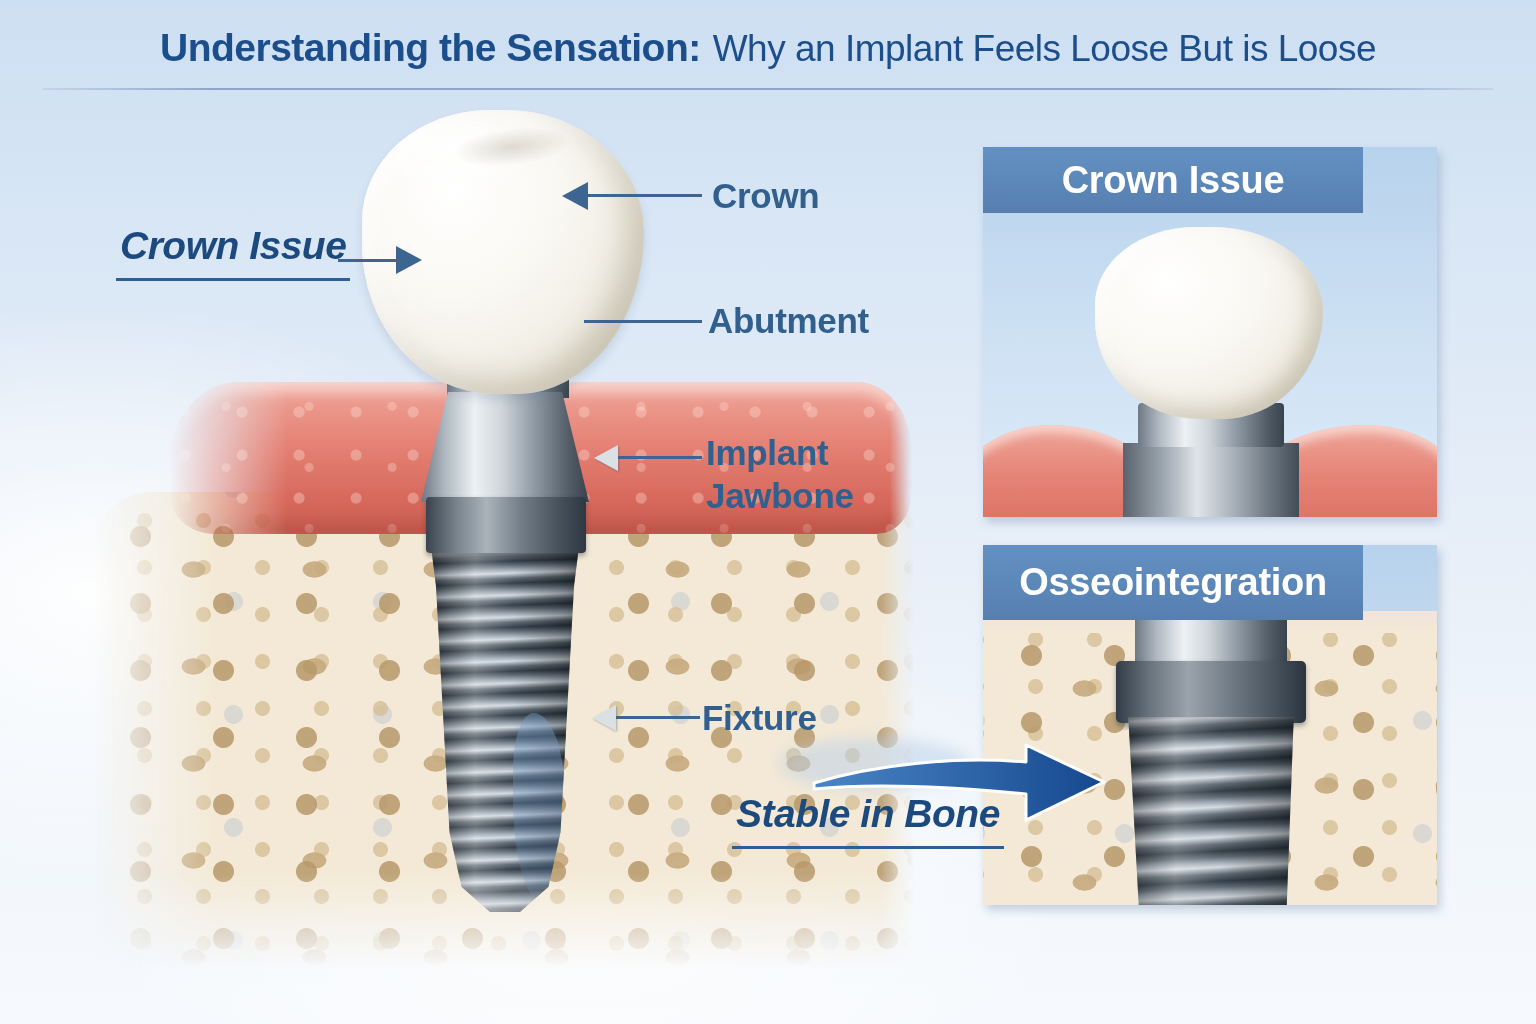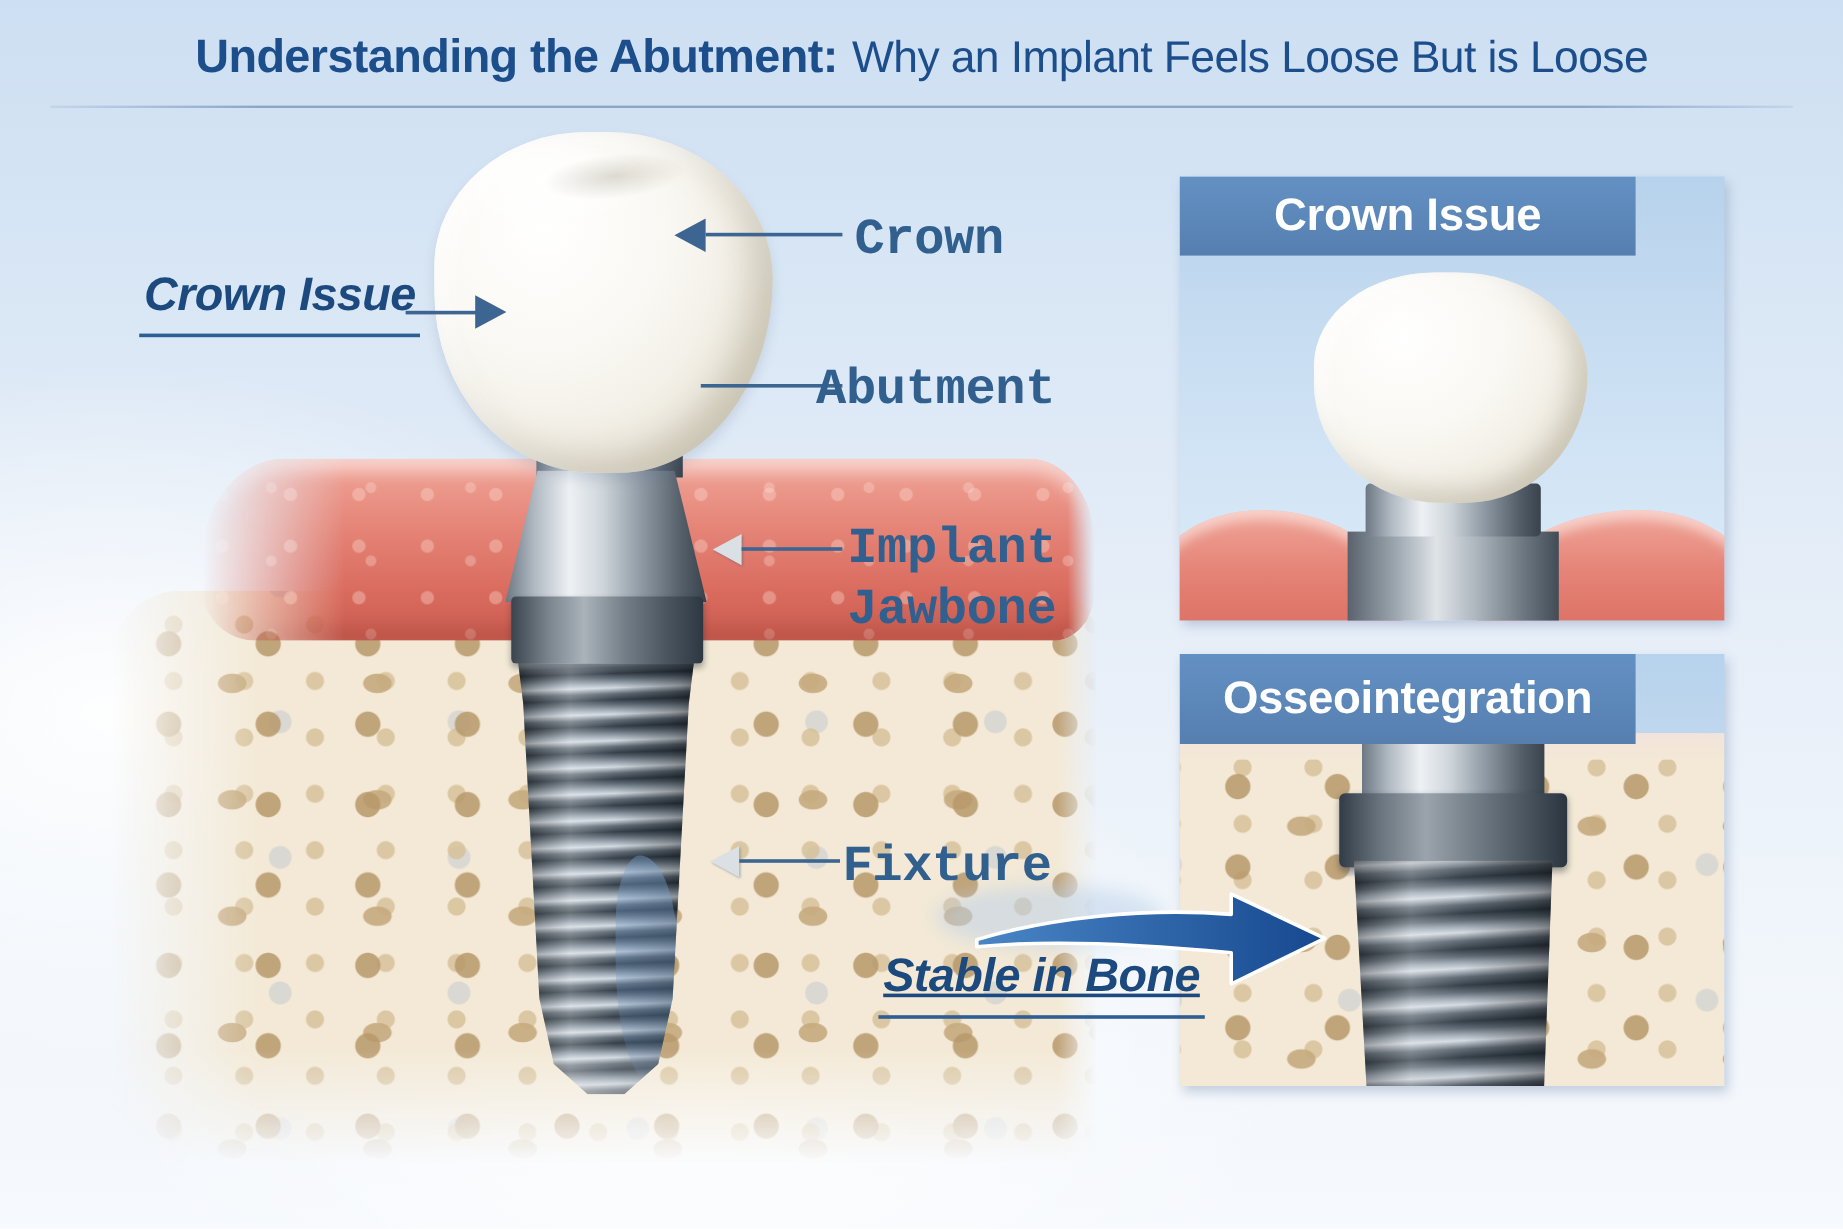--- a/index.html
+++ b/index.html
@@ -59,21 +59,21 @@
   .crown{position:absolute;left:362px;top:110px;width:282px;height:284px;
     background:radial-gradient(ellipse at 32% 28%,#ffffff 0%,#faf8f3 38%,#efece2 68%,#ddd7c8 92%);
     border-radius:46% 50% 46% 48%/40% 44% 58% 54%;
     box-shadow:inset -18px -14px 28px rgba(150,140,115,.35), inset 10px 8px 18px rgba(255,255,255,.9), 0 6px 10px rgba(90,110,140,.18);}
   .crown::before{content:"";position:absolute;left:12%;top:4%;width:52%;height:26%;
     background:radial-gradient(ellipse at 40% 40%,rgba(255,255,255,.95),rgba(255,255,255,0) 70%);border-radius:50%;}
   .crown::after{content:"";position:absolute;left:30%;top:6%;width:46%;height:14%;
     background:radial-gradient(ellipse,rgba(140,130,105,.28),rgba(140,130,105,0) 65%);border-radius:50%;transform:rotate(-6deg);}
   
   .callout{position:absolute;color:#31608f;font-weight:700;z-index:30;}
-  .callout.plain{font-size:42px;letter-spacing:-.3px;font-family:Liberation Mono, monospace;}
+  .callout.plain{font-size:35px;letter-spacing:-.3px;}
   .callout.special{color:#1c4a7e;font-style:italic;font-size:39px;letter-spacing:-.5px;border-bottom:3px solid #2d5f94;padding:0 4px 10px 4px;}
   .pline{position:absolute;height:3px;background:#3d6591;z-index:29;}
   .ah{position:absolute;width:0;height:0;z-index:29;}
   .ah.right-dark{border-top:14px solid transparent;border-bottom:14px solid transparent;border-left:26px solid #3d6591;}
   .ah.left-dark{border-top:14px solid transparent;border-bottom:14px solid transparent;border-right:26px solid #3d6591;}
   .ah.left-gray{border-top:13px solid transparent;border-bottom:13px solid transparent;border-right:24px solid #dbe0e5;
     filter:drop-shadow(1px 1px 1px rgba(70,90,110,.45));}
   
   .panel{position:absolute;left:983px;width:454px;overflow:hidden;z-index:10;
     box-shadow:3px 5px 9px rgba(100,125,165,.35);background:linear-gradient(180deg,#b7d2ec 0%,#cfe2f4 55%,#dcebf8 100%);}
@@ -109,21 +109,21 @@
   .swoosh{position:absolute;left:812px;top:733px;z-index:20;}
   .swoosh-halo{position:absolute;left:780px;top:738px;width:190px;height:52px;background:rgba(185,208,233,.5);
     border-radius:50%;filter:blur(7px);z-index:19;}
 </style>
 </head>
 <body>
 
 <div class="stage">
 
   <div class="title-wrap">
-    <span class="title-em">Understanding the Abutment:</span><span class="title-rest">Why an Implant Feels Loose But is Loose</span>
+    <span class="title-em">Understanding the Sensation:</span><span class="title-rest">Why an Implant Feels Loose But is Loose</span>
   </div>
   <div class="divider"></div>
 
   <div class="bone-wrap">
     <div class="bone-inner">
       <div class="bone-main bone-texture"></div>
       <div class="screw">
         <div class="screw-sheen"></div>
         <div class="screw-glass"></div>
       </div>
@@ -139,31 +139,31 @@
 
   <div class="callout special" style="left:116px;top:224px;">Crown Issue</div>
   <div class="pline" style="left:338px;top:259px;width:60px;"></div>
   <div class="ah right-dark" style="left:396px;top:246px;"></div>
 
   <div class="ah left-dark" style="left:562px;top:182px;"></div>
   <div class="pline" style="left:588px;top:194px;width:114px;"></div>
   <div class="callout plain" style="left:712px;top:176px;">Crown</div>
 
   <div class="pline" style="left:584px;top:320px;width:118px;"></div>
-  <div class="callout plain" style="left:680px;top:301px;">Abutment</div>
+  <div class="callout plain" style="left:708px;top:301px;">Abutment</div>
 
   <div class="ah left-gray" style="left:594px;top:445px;"></div>
   <div class="pline" style="left:618px;top:456px;width:84px;"></div>
   <div class="callout plain" style="left:706px;top:432px;width:175px;line-height:1.22;">Implant Jawbone</div>
 
   <div class="ah left-gray" style="left:592px;top:705px;"></div>
   <div class="pline" style="left:616px;top:716px;width:84px;"></div>
   <div class="callout plain" style="left:702px;top:698px;">Fixture</div>
 
-  <div class="callout special" style="left:732px;top:792px;text-decoration:underline;">Stable in Bone</div>
+  <div class="callout special" style="left:732px;top:792px;">Stable in Bone</div>
 
   <div class="panel" style="top:147px;height:370px;">
     <div class="panel-header">
       <span>Crown Issue</span>
     </div>
     <div class="mini-gum left"></div>
     <div class="mini-gum right"></div>
     <div class="mini-collar2"></div>
     <div class="mini-collar1 metal"></div>
     <div class="mini-tooth"></div>

